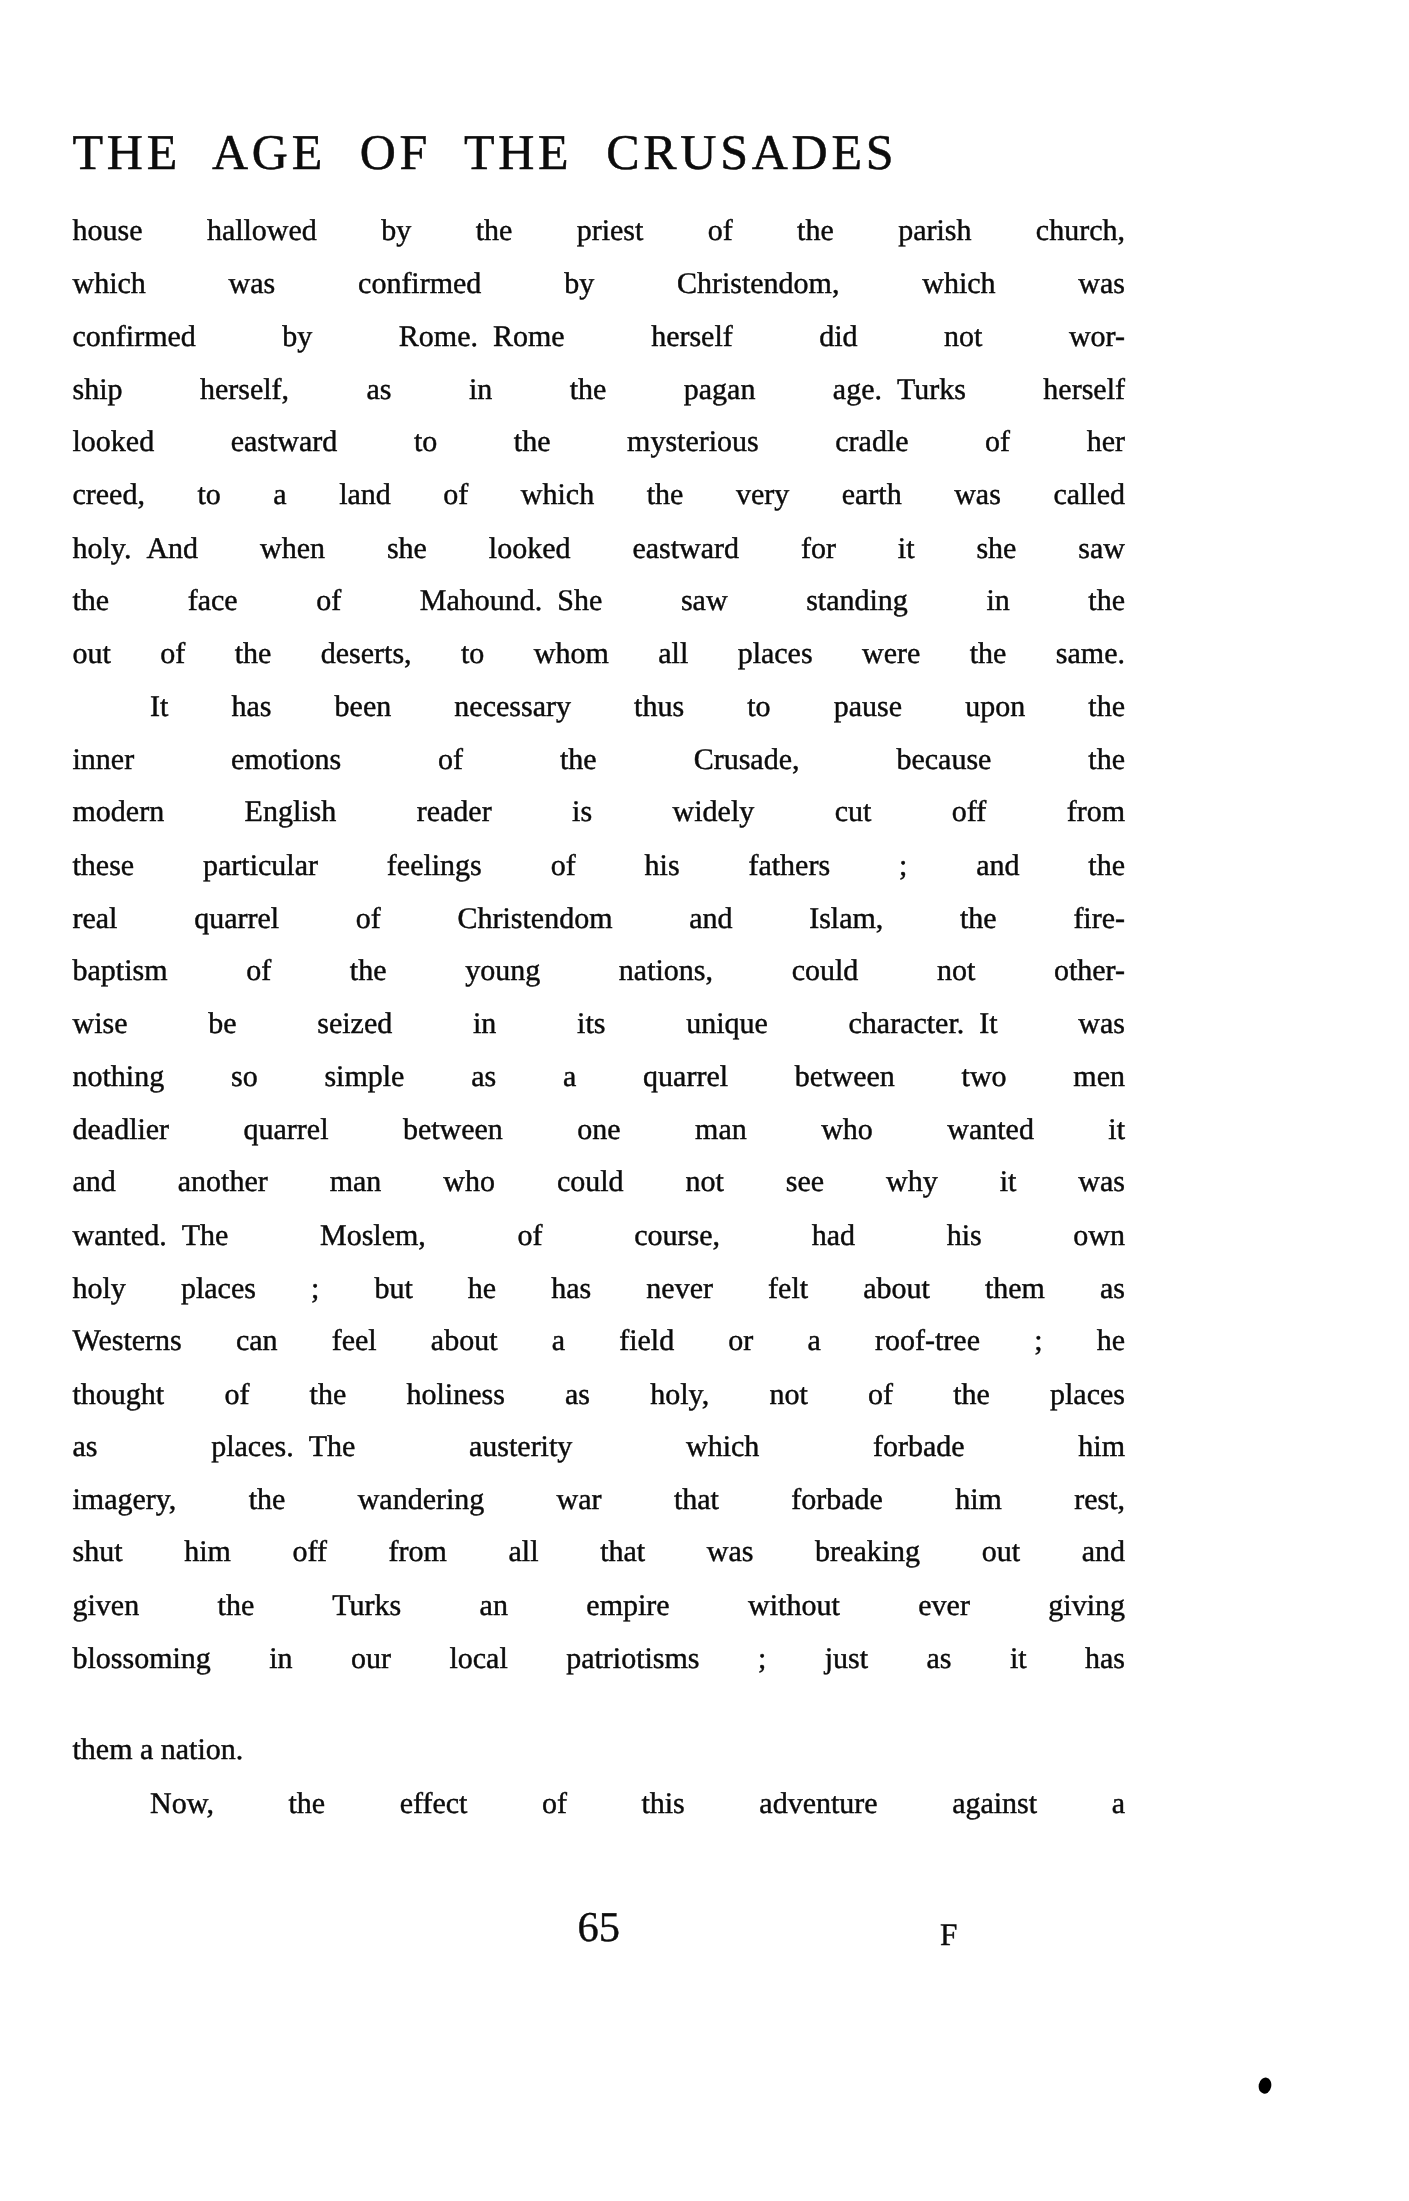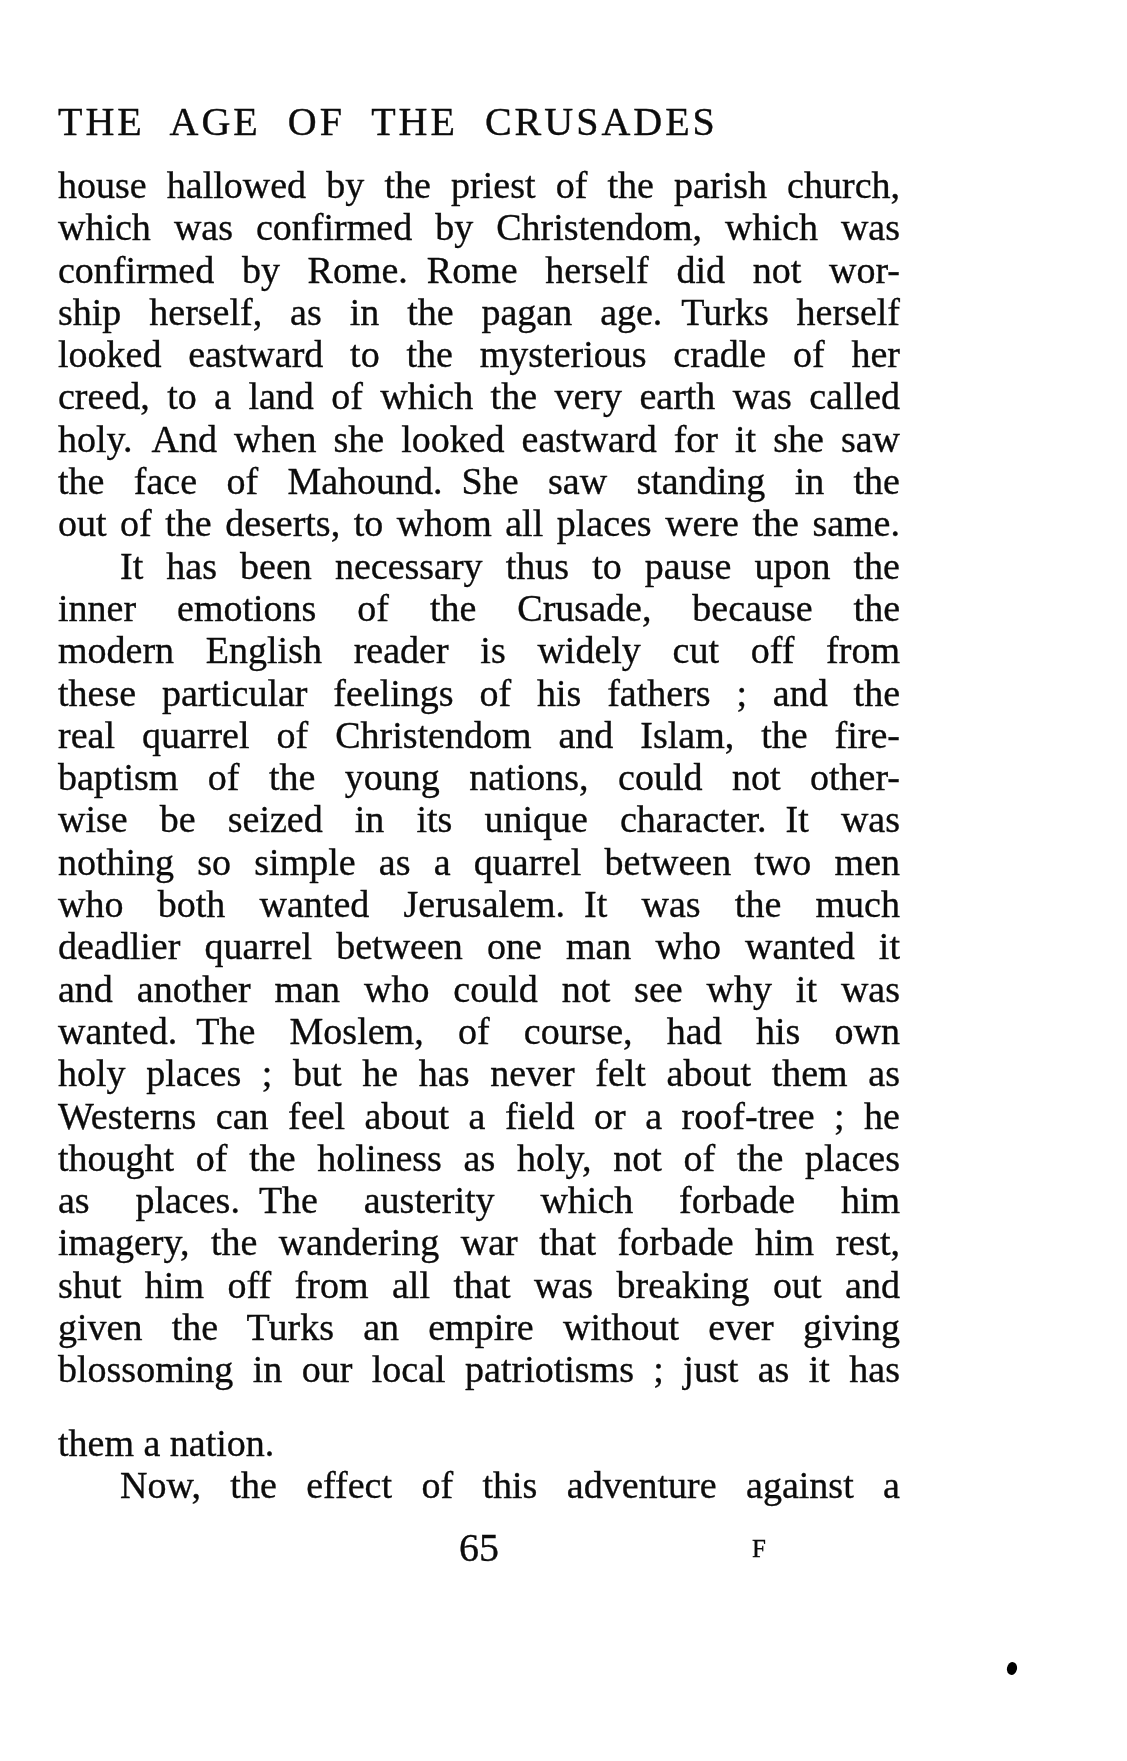--- a/index.html
+++ b/index.html
@@ -28,38 +28,38 @@
     font-weight: normal;
     letter-spacing: 3px;
     word-spacing: 14px;
     -webkit-text-stroke: 0.4px currentColor;
   }
   .text-block {
     position: absolute;
     top: 164px;
     left: 58px;
     width: 842px;
-    font-size: 38px;
+    font-size: 24px;
     line-height: 42.3px;
     -webkit-text-stroke: 0.35px currentColor;
   }
   .line {
     text-align: justify;
     text-align-last: justify;
     white-space: normal;
   }
   .line.indent { text-indent: 62px; }
   .line.endline { text-align: left; text-align-last: left; margin-top: 31px; }
   .folio {
     position: absolute;
     top: 1524px;
     left: 58px;
     width: 842px;
     text-align: center;
-    font-size: 40px;
+    font-size: 34px;
     -webkit-text-stroke: 0.35px currentColor;
   }
   .signature {
     position: absolute;
     top: 1535px;
     left: 752px;
     font-size: 25px;
     letter-spacing: 1px;
     -webkit-text-stroke: 0.3px currentColor;
   }
@@ -91,21 +91,20 @@
       <div class="line">the face of Mahound. She saw standing in the</div>
       <div class="line">out of the deserts, to whom all places were the same.</div>
       <div class="line indent">It has been necessary thus to pause upon the</div>
       <div class="line">inner emotions of the Crusade, because the</div>
       <div class="line">modern English reader is widely cut off from</div>
       <div class="line">these particular feelings of his fathers ; and the</div>
       <div class="line">real quarrel of Christendom and Islam, the fire-</div>
       <div class="line">baptism of the young nations, could not other-</div>
       <div class="line">wise be seized in its unique character. It was</div>
       <div class="line">nothing so simple as a quarrel between two men</div>
-      <div class="line">who both wanted Jerusalem. It was the much</div>
       <div class="line">deadlier quarrel between one man who wanted it</div>
       <div class="line">and another man who could not see why it was</div>
       <div class="line">wanted. The Moslem, of course, had his own</div>
       <div class="line">holy places ; but he has never felt about them as</div>
       <div class="line">Westerns can feel about a field or a roof-tree ; he</div>
       <div class="line">thought of the holiness as holy, not of the places</div>
       <div class="line">as places. The austerity which forbade him</div>
       <div class="line">imagery, the wandering war that forbade him rest,</div>
       <div class="line">shut him off from all that was breaking out and</div>
       <div class="line">given the Turks an empire without ever giving</div>

